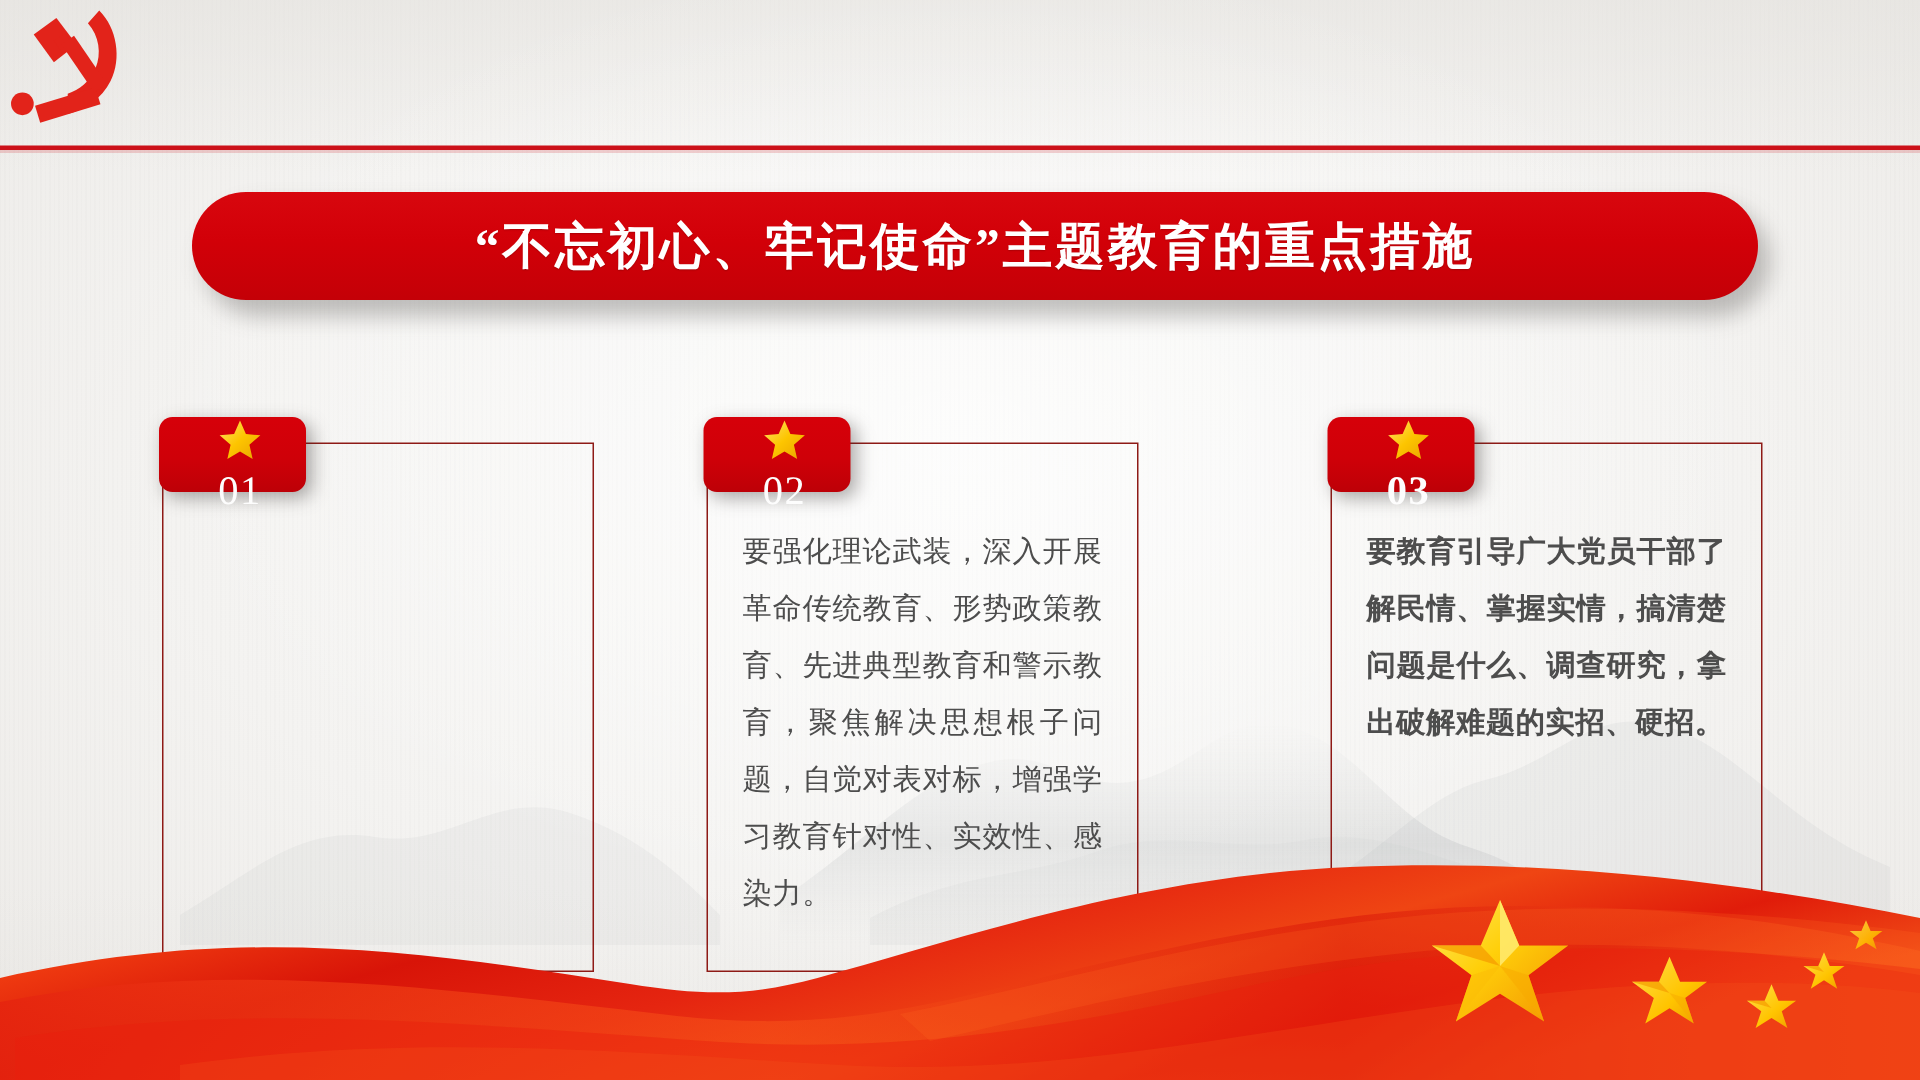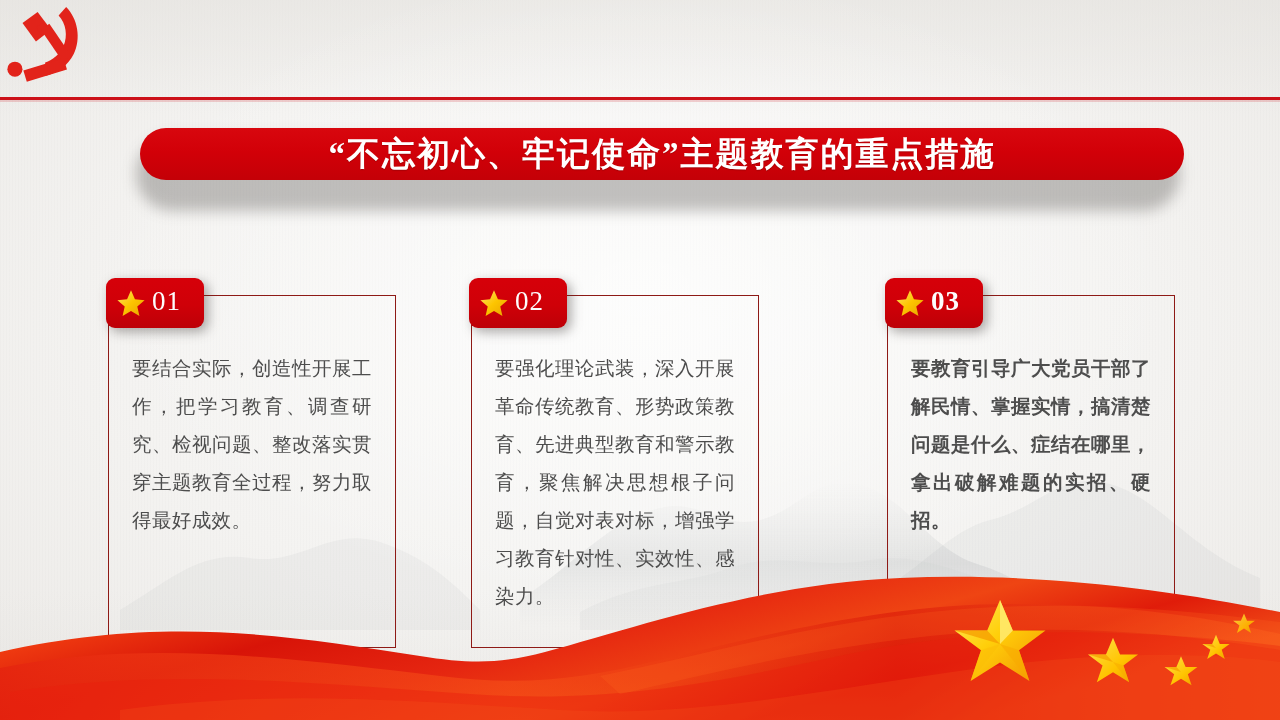--- a/index.html
+++ b/index.html
@@ -66,21 +66,21 @@
 
   
   #title-banner-wrap { position: absolute; left: 128px; top: 128px; width: 1044px; height: 74px; }
   #title-banner-shadow {
     position: absolute; left: 8px; top: 9px; width: 1044px; height: 74px;
     border-radius: 37px;
     background: rgba(60,55,52,0.30);
     filter: blur(7px);
   }
   #title-banner {
-    position: absolute; left: 12px; top: 0; width: 1044px; height: 52px;
+    position: absolute; left: 0; top: 0; width: 1044px; height: 72px;
     border-radius: 37px;
     background: linear-gradient(180deg, #d8070e 0%, #d20008 45%, #c40007 100%);
     display: flex; align-items: center; justify-content: center;
   }
   #title-text {
     color: #ffffff;
     font-size: 33px;
     letter-spacing: 2px;
     font-weight: 700;
     font-family: "Liberation Serif", "DejaVu Serif", serif;
@@ -110,20 +110,21 @@
     filter: blur(6px);
   }
   .badge {
     position: absolute; left: 0px; top: 0px;
     width: 98px; height: 50px;
     border-radius: 9px;
     background: linear-gradient(180deg,#d60009 0%, #cf0008 55%, #bd0007 100%);
     display: flex; align-items: center; gap: 6px;
     padding-left: 10px;
     box-sizing: border-box;
+    flex-direction: column;
   }
   .badge-star { width: 30px; height: 30px; flex: 0 0 auto; }
   .badge-num {
     color: #fdfdfd;
     font-size: 27px;
     line-height: 1;
     font-family: "Liberation Serif", "DejaVu Serif", serif;
     letter-spacing: 1px;
     padding-bottom: 3px;
   }
@@ -211,21 +212,20 @@
           <linearGradient id="gs1" x1="0" y1="0" x2="1" y2="1">
             <stop offset="0%" stop-color="#ffe169"></stop>
             <stop offset="50%" stop-color="#fdc500"></stop>
             <stop offset="100%" stop-color="#e8a200"></stop>
           </linearGradient>
         </defs>
         <path d="M16,2.5 L20.2,12.1 L30.5,13.0 L22.7,19.8 L25.0,29.9 L16,24.5 L7.0,29.9 L9.3,19.8 L1.5,13.0 L11.8,12.1 Z" fill="url(#gs1)"></path>
       </svg>
       <span class="badge-num">01</span>
     </div>
-    <div class="card-text">要结合实际，创造性开展工作，把学习教育、调查研究、检视问题、整改落实贯穿主题教育全过程，努力取得最好成效。</div>
   </div>
 
   <div class="card" id="card-2">
     <div class="card-box"></div>
     <div class="badge-shadow"></div>
     <div class="badge">
       <svg class="badge-star" viewBox="0 0 32 32">
         <path d="M16,2.5 L20.2,12.1 L30.5,13.0 L22.7,19.8 L25.0,29.9 L16,24.5 L7.0,29.9 L9.3,19.8 L1.5,13.0 L11.8,12.1 Z" fill="url(#gs1)"></path>
       </svg>
       <span class="badge-num">02</span>
@@ -235,21 +235,21 @@
 
   <div class="card" id="card-3">
     <div class="card-box"></div>
     <div class="badge-shadow"></div>
     <div class="badge">
       <svg class="badge-star" viewBox="0 0 32 32">
         <path d="M16,2.5 L20.2,12.1 L30.5,13.0 L22.7,19.8 L25.0,29.9 L16,24.5 L7.0,29.9 L9.3,19.8 L1.5,13.0 L11.8,12.1 Z" fill="url(#gs1)"></path>
       </svg>
       <span class="badge-num">03</span>
     </div>
-    <div class="card-text">要教育引导广大党员干部了解民情、掌握实情，搞清楚问题是什么、症结在哪里，拿出破解难题的实招、硬招。</div>
+    <div class="card-text">要教育引导广大党员干部了解民情、掌握实情，搞清楚问题是什么、调查研究，拿出破解难题的实招、硬招。</div>
   </div>
 
   <svg id="flag" viewBox="0 0 1280 160" preserveAspectRatio="none">
     <defs>
       <linearGradient id="flagA" x1="0" y1="0" x2="1" y2="0.4">
         <stop offset="0%" stop-color="#d81b0c"></stop>
         <stop offset="18%" stop-color="#ef3a10"></stop>
         <stop offset="34%" stop-color="#d81408"></stop>
         <stop offset="52%" stop-color="#e52510"></stop>
         <stop offset="70%" stop-color="#ef4513"></stop>

